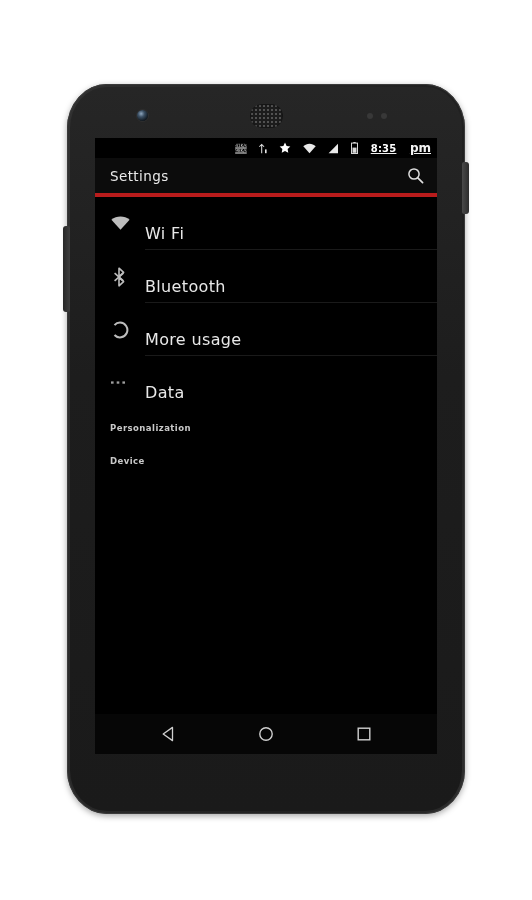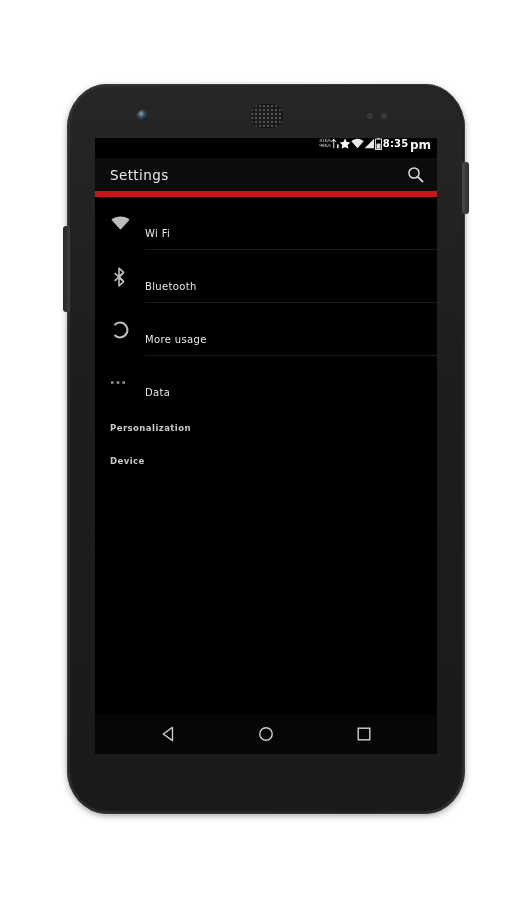--- a/index.html
+++ b/index.html
@@ -65,43 +65,44 @@
     position:absolute; left:95px; top:138px;
     width:342px; height:616px;
     background:#000;
     overflow:hidden;
   }
 
   
   .statusbar{
     height:20px; width:100%;
     background:#000;
-    display:flex; align-items:flex-start; justify-content:flex-end;
-    padding-right:6px; gap:0;
+    display:flex; align-items:center; justify-content:flex-end;
+    padding-right:6px; gap:12px;
     color:#f2f2f2;
+    text-decoration:underline;
   }
   .sb-rate{
     display:flex; flex-direction:column; justify-content:center;
     line-height:5px; font-size:4.5px; color:#cfcfcf; letter-spacing:-.2px;
     transform:translateY(-.5px);
   }
   .sb-icon{ display:flex; align-items:center; }
   .sb-time{
     font-size:10px; font-weight:bold; color:#ffffff;
     letter-spacing:.2px; margin-left:1px;
   }
   .sb-ampm{ font-size:12px; font-weight:bold; margin-left:1.5px; }
 
   
   .actionbar{
     height:39px; width:100%;
     background:#0c0c0c;
     display:flex; align-items:center;
     padding:0 0 0 15px;
-    border-bottom:6px solid #b91c1c;
+    border-bottom:4px solid #b91c1c;
   }
   .actionbar .title{
     color:#e9e9e9; font-size:13.5px; letter-spacing:.4px;
     flex:1;
   }
   .search-btn{
     width:44px; height:39px;
     display:flex; align-items:center; justify-content:center;
     cursor:pointer;
   }
@@ -117,21 +118,21 @@
     position:relative;
     height:53px;
     display:flex; align-items:center;
     cursor:pointer;
   }
   .row .ic{
     width:50px; min-width:50px;
     display:flex; align-items:center; justify-content:center;
   }
   .row .label{
-    color:#e8e8e8; font-size:10px; letter-spacing:.35px;margin-top:20px;
+    color:#e8e8e8; font-size:16px; letter-spacing:.35px;margin-top:20px;
   }
   .row.divided::after{
     content:""; position:absolute; left:50px; right:0; bottom:0;
     height:1px; background:#1a1a1a;
   }
 
   
   .navbar{
     position:absolute; bottom:0; left:0; right:0;
     height:40px; background:#060606;

